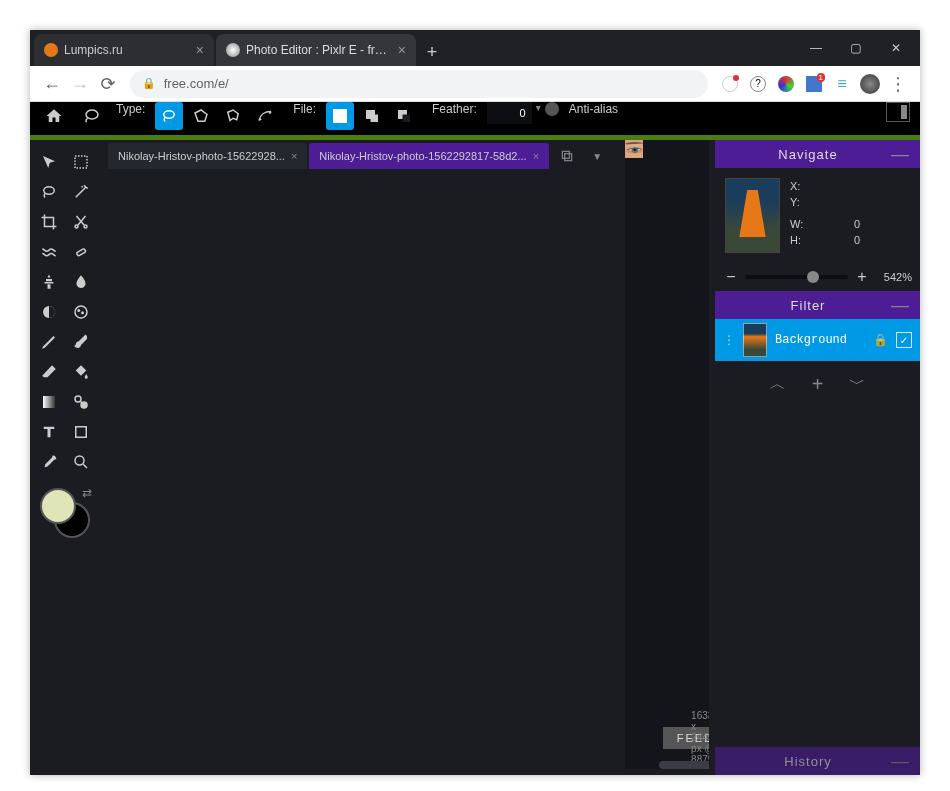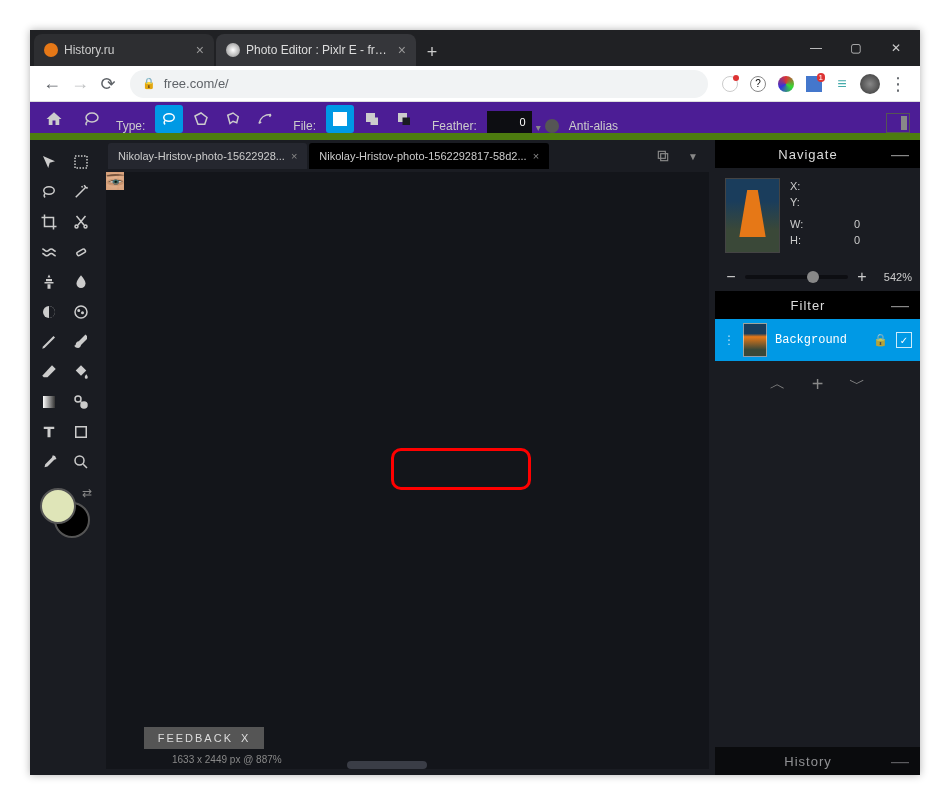--- a/index.html
+++ b/index.html
@@ -25,50 +25,50 @@
 .url-box .lock { margin-right: 8px; font-size: 11px; }
 .ext-icon { width: 22px; height: 22px; margin: 0 3px; display: flex; align-items: center; justify-content: center; }
 .bookmarks { height: 30px; background: #fff; display: flex; align-items: center; padding: 0 12px; border-bottom: 1px solid #eee; font-size: 12px; color: #5f6368; }
 .bm-item { display: flex; align-items: center; gap: 6px; }
 .bm-folder { width: 16px; height: 16px; background: #f5c518; border-radius: 2px; }
 
 
 .editor { flex: 1; background: #1a1c22; display: flex; flex-direction: column; color: #ccc; }
 .menubar { height: 30px; background: #1a1c22; display: flex; align-items: center; padding: 0 12px; gap: 4px; }
 .menu-item { padding: 4px 10px; font-size: 13px; color: #eee; }
-.toolbar { height: 38px; background: #4c1d95; display: flex; align-items: flex-end; padding: 0 10px; gap: 4px; border-bottom: 7px solid #4d7c0f; }
+.toolbar { height: 38px; background: #000000; display: flex; align-items: flex-start; padding: 0 10px; gap: 4px; border-bottom: 5px solid #4d7c0f; }
 .tb-btn { width: 28px; height: 28px; display: flex; align-items: center; justify-content: center; color: #ccc; }
 .tb-btn.sel { background: #0099e5; border-radius: 3px; }
 .tb-label { font-size: 12px; color: #ccc; margin: 0 6px; }
 .tb-input { width: 45px; height: 22px; background: #0d0e12; color: #fff; border: none; text-align: right; padding: 0 6px; font-size: 11px; }
 .tb-spacer { flex: 1; }
 .toggle { width: 14px; height: 14px; border-radius: 50%; background: #555; margin-right: 4px; }
 
 .workspace { flex: 1; display: flex; }
 .tool-palette { width: 70px; background: #1a1c22; padding: 8px 4px; display: grid; grid-template-columns: 1fr 1fr; gap: 2px; align-content: start; }
 .tool-cell { width: 30px; height: 28px; display: flex; align-items: center; justify-content: center; color: #ccc; font-size: 16px; }
 .color-swatches { grid-column: span 2; margin-top: 10px; position: relative; width: 50px; height: 50px; justify-self: center; }
 .sw-fg { width: 36px; height: 36px; border-radius: 50%; background: #dfe5b8; border: 2px solid #555; position: absolute; top: 0; left: 0; z-index: 2; }
 .sw-bg { width: 36px; height: 36px; border-radius: 50%; background: #000; border: 2px solid #555; position: absolute; bottom: 0; right: 0; }
 .sw-swap { position: absolute; top: -2px; right: -2px; font-size: 12px; color: #888; }
 
-.canvas-area { flex: 1; display: flex; flex-direction: column; background: #1a1c22; }
+.canvas-area { flex: 1; display: flex; flex-direction: row; background: #1a1c22; }
 .doc-tabs { height: 32px; display: flex; align-items: center; padding: 0 8px; gap: 2px; }
 .doc-tab { height: 26px; padding: 0 10px; background: #25272f; display: flex; align-items: center; font-size: 11px; color: #ccc; border-radius: 3px 3px 0 0; }
-.doc-tab.active { background: #000000; justify-content: center; }
+.doc-tab.active { background: #4c1d95; justify-content: center; }
 .doc-tab-close { margin-left: 6px; color: #888; }
 .canvas-wrap { flex: 1; position: relative; background: #13151a; margin: 0 6px 6px 6px; overflow: hidden; }
 .canvas-img { position: absolute; inset: 0; }
 .annotation { position: absolute; border: 3px solid red; border-radius: 10px; }
 .feedback-btn { position: absolute; bottom: 20px; left: 38px; width: 120px; height: 22px; background: #555; color: #ddd; font-size: 11px; letter-spacing: 2px; display: flex; align-items: center; justify-content: center; gap: 8px; }
 .status-text { position: absolute; bottom: 4px; left: 38px; font-size: 10px; color: #888; margin-left: 28px; }
 .scrollbar-h { position: absolute; bottom: 0; left: 40%; width: 80px; height: 8px; background: #3a3d46; border-radius: 4px; }
 
 .panels { width: 205px; background: #1a1c22; display: flex; flex-direction: column; }
-.panel-header { height: 28px; background: #000000; display: flex; align-items: center; padding: 0 10px; font-size: 13px; color: #ddd; letter-spacing: 1px; }
+.panel-header { height: 28px; background: #4c1d95; display: flex; align-items: center; padding: 0 10px; font-size: 13px; color: #ddd; letter-spacing: 1px; }
 .panel-header .sp { flex: 1; text-align: center; }
 .panel-min { font-size: 18px; color: #888; }
 .nav-panel { padding: 10px; display: flex; gap: 10px; }
 .nav-thumb { width: 55px; height: 75px; background: linear-gradient(#1a3d5c 30%, #3a4838 70%); position: relative; border: 1px solid #444; }
 .nav-thumb::after { content: ''; position: absolute; top: 15%; left: 25%; width: 50%; height: 65%; background: #e67817; clip-path: polygon(30% 0, 70% 0, 100% 100%, 0 100%); }
 .nav-info { font-size: 11px; line-height: 16px; color: #ccc; }
 .nav-row { display: flex; justify-content: space-between; width: 70px; }
 .zoom-row { height: 28px; display: flex; align-items: center; padding: 0 8px; gap: 6px; }
 .zoom-slider { flex: 1; height: 4px; background: #0d0e12; position: relative; border-radius: 2px; }
 .zoom-knob { position: absolute; top: -4px; left: 60%; width: 12px; height: 12px; background: #888; border-radius: 50%; }
@@ -89,21 +89,21 @@
 </style>
 </head>
 <body>
 
 <div class="browser">
 
   <div class="titlebar">
     <div class="tabs-area">
       <div class="tab bg">
         <div class="tab-icon" style="background:#e67817"></div>
-        <span class="tab-title">History.ru</span>
+        <span class="tab-title">Lumpics.ru</span>
         <span class="tab-close">×</span>
       </div>
       <div class="tab active" style="background:#35363a;color:#ddd">
         <div class="tab-icon" style="background:radial-gradient(#fff,#888)"></div>
         <span class="tab-title">Photo Editor : Pixlr E - free image</span>
         <span class="tab-close">×</span>
       </div>
       <div class="new-tab">+</div>
     </div>
     <div class="win-controls">

